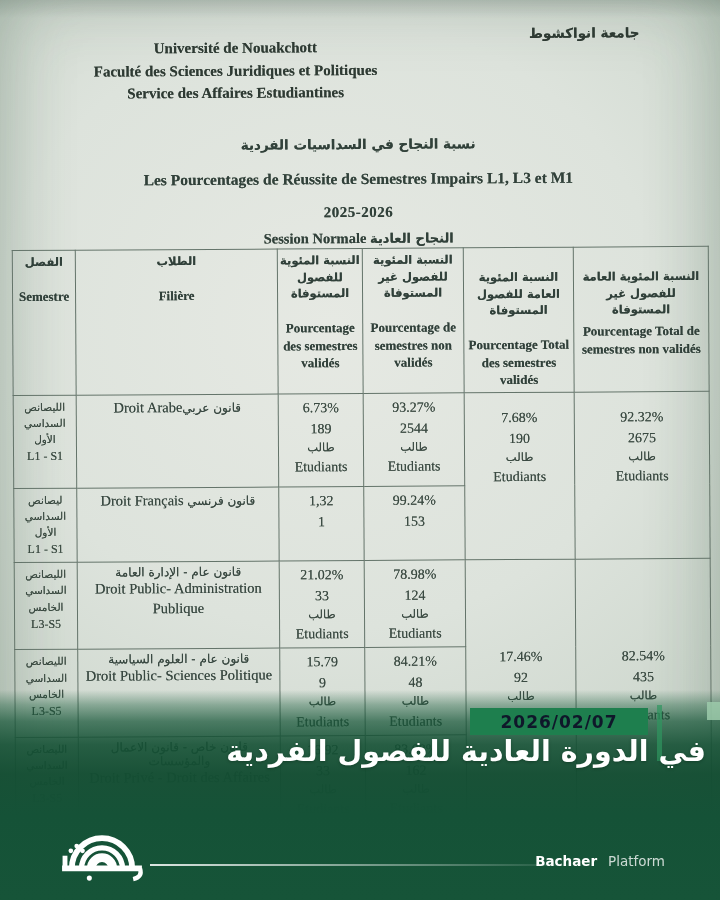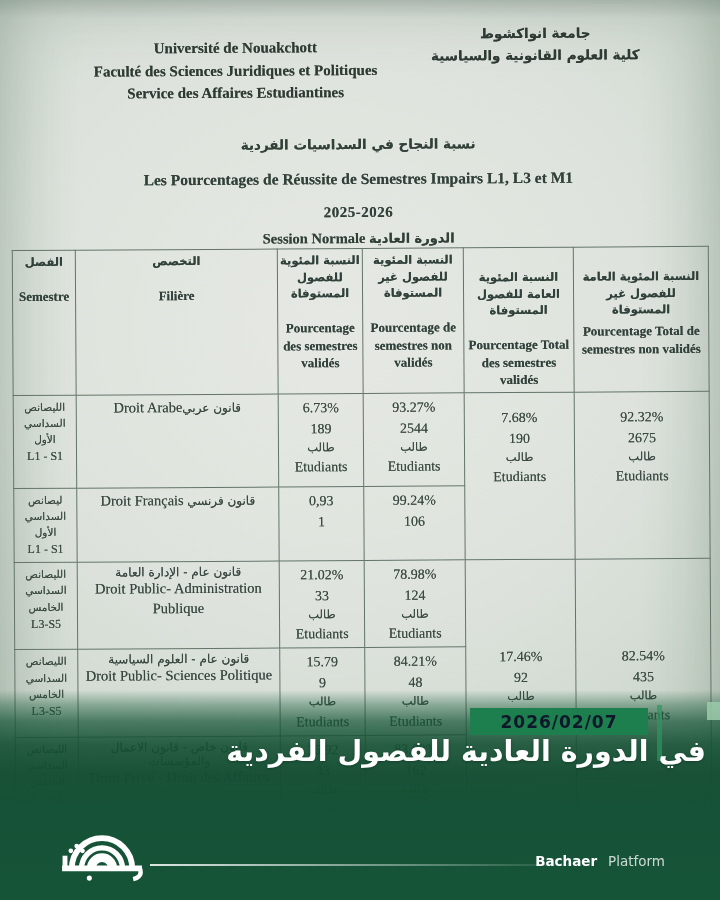--- a/index.html
+++ b/index.html
@@ -89,48 +89,47 @@
 
   <div class="doc">
 
     <div class="lh-fr">
       <div>Université de Nouakchott</div>
       <div>Faculté des Sciences Juridiques et Politiques</div>
       <div>Service des Affaires Estudiantines</div>
     </div>
     <div class="lh-ar">
       <div>جامعة انواكشوط</div>
-      <div>كلية العلوم القانونية والسياسية</div>
     </div>
 
     <div class="t t-ar">نسبة النجاح في السداسيات الفردية</div>
     <div class="t t-fr">Les Pourcentages de Réussite de Semestres Impairs L1, L3 et M1</div>
     <div class="t t-year">2025-2026</div>
     <div class="t t-ses">
       <span>Session Normale</span>
-      <span class="ar">الدورة العادية</span>
+      <span class="ar">النجاح العادية</span>
     </div>
 
     <table class="results">
       <colgroup>
         <col style="width:63px">
           <col style="width:202px">
           <col style="width:85px">
         <col style="width:101px">
           <col style="width:110px">
           <col style="width:135px">
       </colgroup>
       <tbody>
           <tr class="trh">
         <td>
           <div class="h-ar">الفصل</div>
           <div class="h-fr">Semestre</div>
         </td>
         <td>
-          <div class="h-ar">التخصص</div>
+          <div class="h-ar">الطلاب</div>
           <div class="h-fr">Filière</div>
         </td>
         <td>
           <div class="h-ar">النسبة المئوية للفصول المستوفاة</div>
           <div class="h-fr">Pourcentage des semestres validés</div>
         </td>
         <td>
           <div class="h-ar">النسبة المئوية للفصول غير المستوفاة</div>
           <div class="h-fr">Pourcentage de semestres non validés</div>
         </td>
@@ -184,26 +183,26 @@
         <td class="sem">
           <span>ليصانص</span><br>
           <span>السداسي</span><br>
           <span>الأول</span>
           <span class="lat">L1 - S1</span>
         </td>
         <td class="fil">
           <span class="fr">Droit Français</span> <span class="ar">قانون فرنسي</span>
         </td>
         <td class="val">
-          <span class="ln">0,93</span>
+          <span class="ln">1,32</span>
           <span class="ln">1</span>
         </td>
         <td class="val">
           <span class="ln">99.24%</span>
-          <span class="ln">106</span>
+          <span class="ln">153</span>
         </td>
       </tr>
 
       <tr class="tr3">
         <td class="sem">
           <span>الليصانص</span><br>
           <span>السداسي</span><br>
           <span>الخامس</span>
           <span class="lat">L3-S5</span>
         </td>

